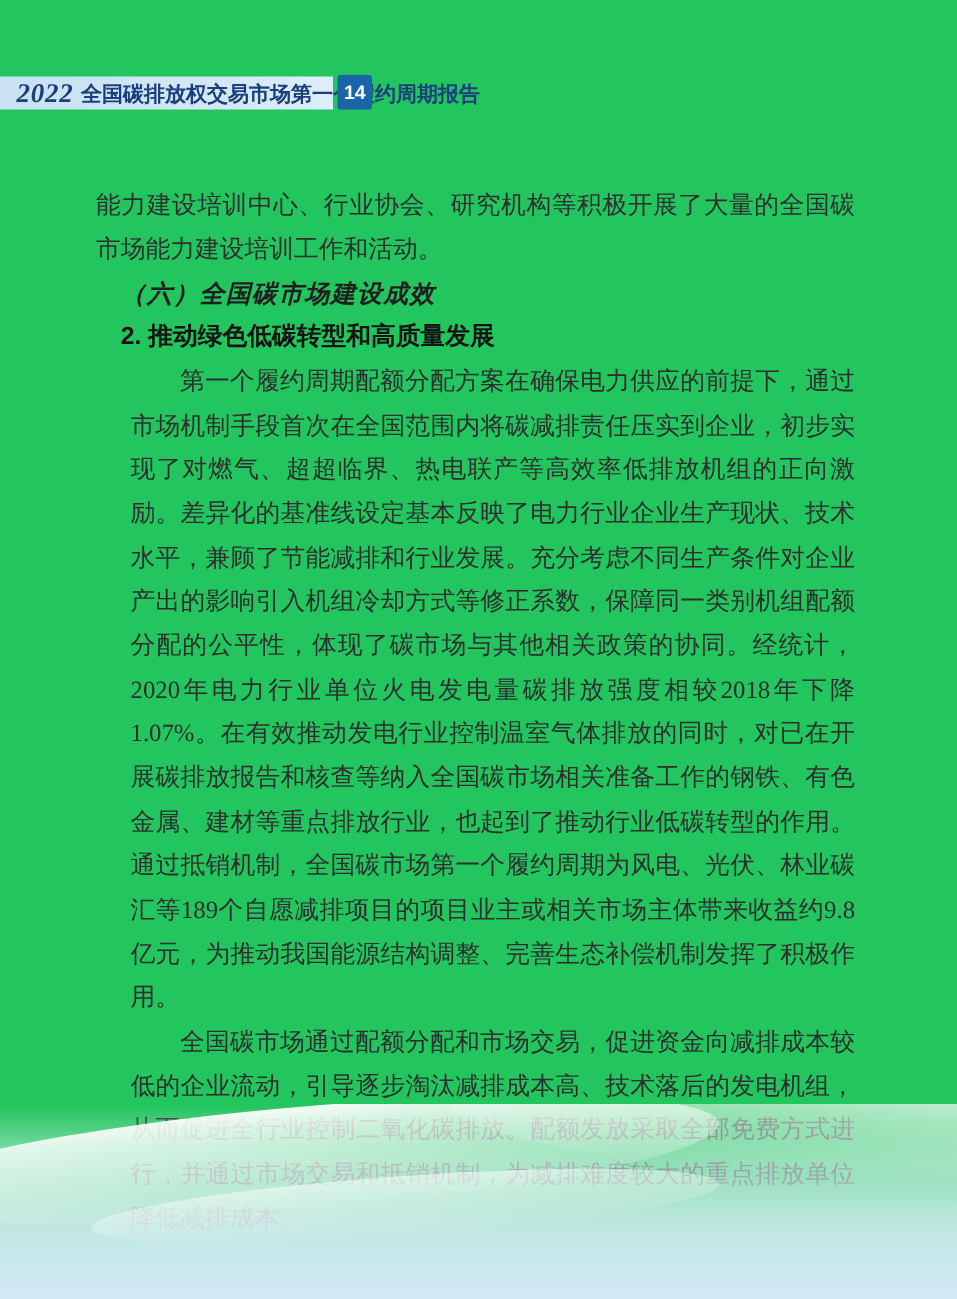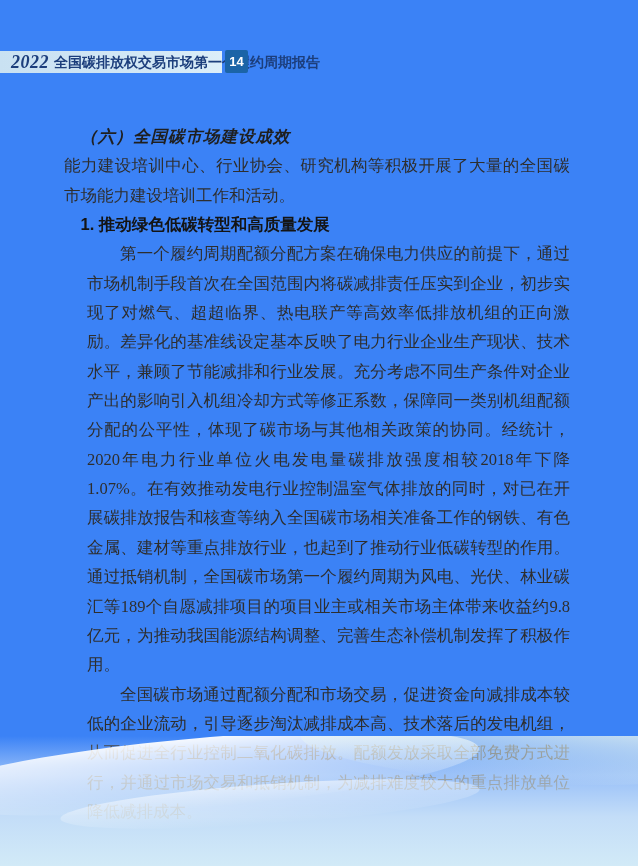--- a/index.html
+++ b/index.html
@@ -5,21 +5,21 @@
   html, body {
     margin: 0;
     padding: 0;
     background: #ffffff;
     font-family: "Liberation Serif", serif;
   }
   .page {
     position: relative;
     width: 638px;
     height: 866px;
-    background: #3b82f6;
+    background: #22c55e;
     overflow: hidden;
   }
 
   
   .running-header {
     position: absolute;
     top: 51px;
     left: 0;
     width: 248px;
     height: 22px;
@@ -151,23 +151,23 @@
 
   <div class="running-header">
     <div class="header-bar">
       <span class="header-year">2022</span>
       <span class="header-title">全国碳排放权交易市场第一个履约周期报告</span>
     </div>
     <div class="page-badge">14</div>
   </div>
 
   <div class="text-column">
+    <p class="block continuation">能力建设培训中心、行业协会、研究机构等积极开展了大量的全国碳市场能力建设培训工作和活动。</p>
     <p class="block section-heading">（六）全国碳市场建设成效</p>
-    <p class="block continuation">能力建设培训中心、行业协会、研究机构等积极开展了大量的全国碳市场能力建设培训工作和活动。</p>
-    <p class="block numbered-heading">1. 推动绿色低碳转型和高质量发展</p>
+    <p class="block numbered-heading">2. 推动绿色低碳转型和高质量发展</p>
     <p class="block paragraph">第一个履约周期配额分配方案在确保电力供应的前提下，通过市场机制手段首次在全国范围内将碳减排责任压实到企业，初步实现了对燃气、超超临界、热电联产等高效率低排放机组的正向激励。差异化的基准线设定基本反映了电力行业企业生产现状、技术水平，兼顾了节能减排和行业发展。充分考虑不同生产条件对企业产出的影响引入机组冷却方式等修正系数，保障同一类别机组配额分配的公平性，体现了碳市场与其他相关政策的协同。经统计，2020年电力行业单位火电发电量碳排放强度相较2018年下降1.07%。在有效推动发电行业控制温室气体排放的同时，对已在开展碳排放报告和核查等纳入全国碳市场相关准备工作的钢铁、有色金属、建材等重点排放行业，也起到了推动行业低碳转型的作用。通过抵销机制，全国碳市场第一个履约周期为风电、光伏、林业碳汇等189个自愿减排项目的项目业主或相关市场主体带来收益约9.8亿元，为推动我国能源结构调整、完善生态补偿机制发挥了积极作用。</p>
     <p class="block paragraph">全国碳市场通过配额分配和市场交易，促进资金向减排成本较低的企业流动，引导逐步淘汰减排成本高、技术落后的发电机组，从而促进全行业控制二氧化碳排放。配额发放采取全部免费方式进行，并通过市场交易和抵销机制，为减排难度较大的重点排放单位降低减排成本。</p>
   </div>
 
   <div class="footer-art">
     <div class="streak-1"></div>
     <div class="streak-2"></div>
     <div class="streak-3"></div>
   </div>
 

